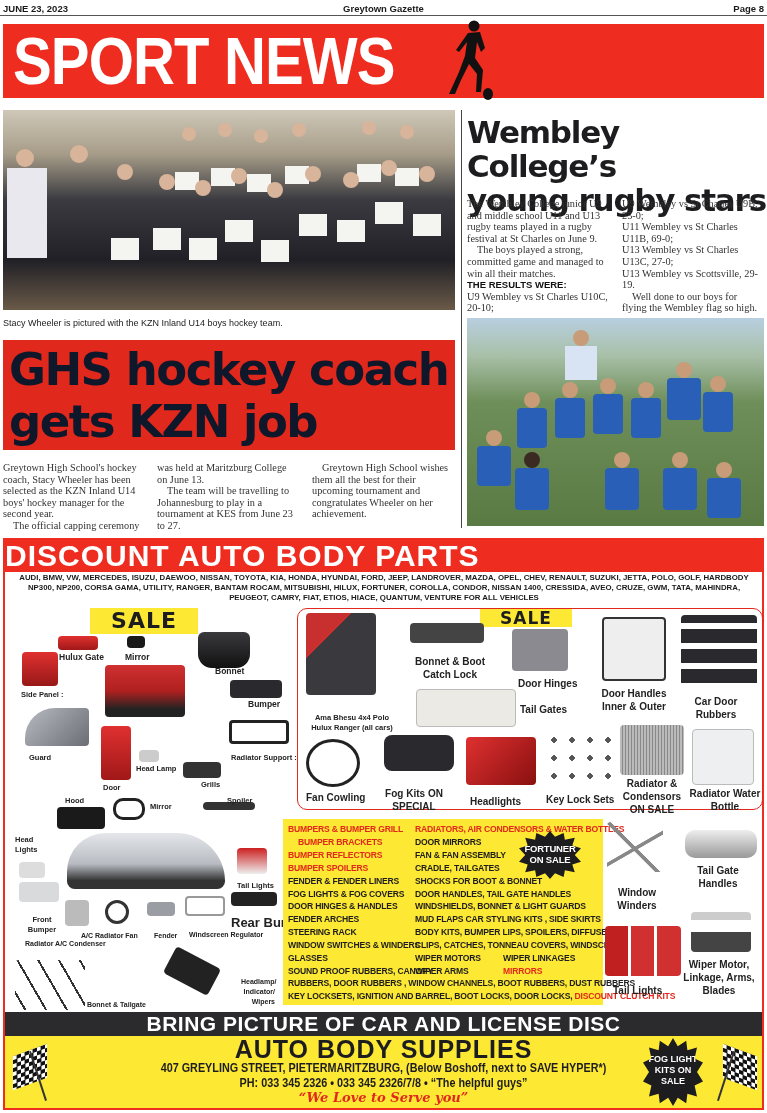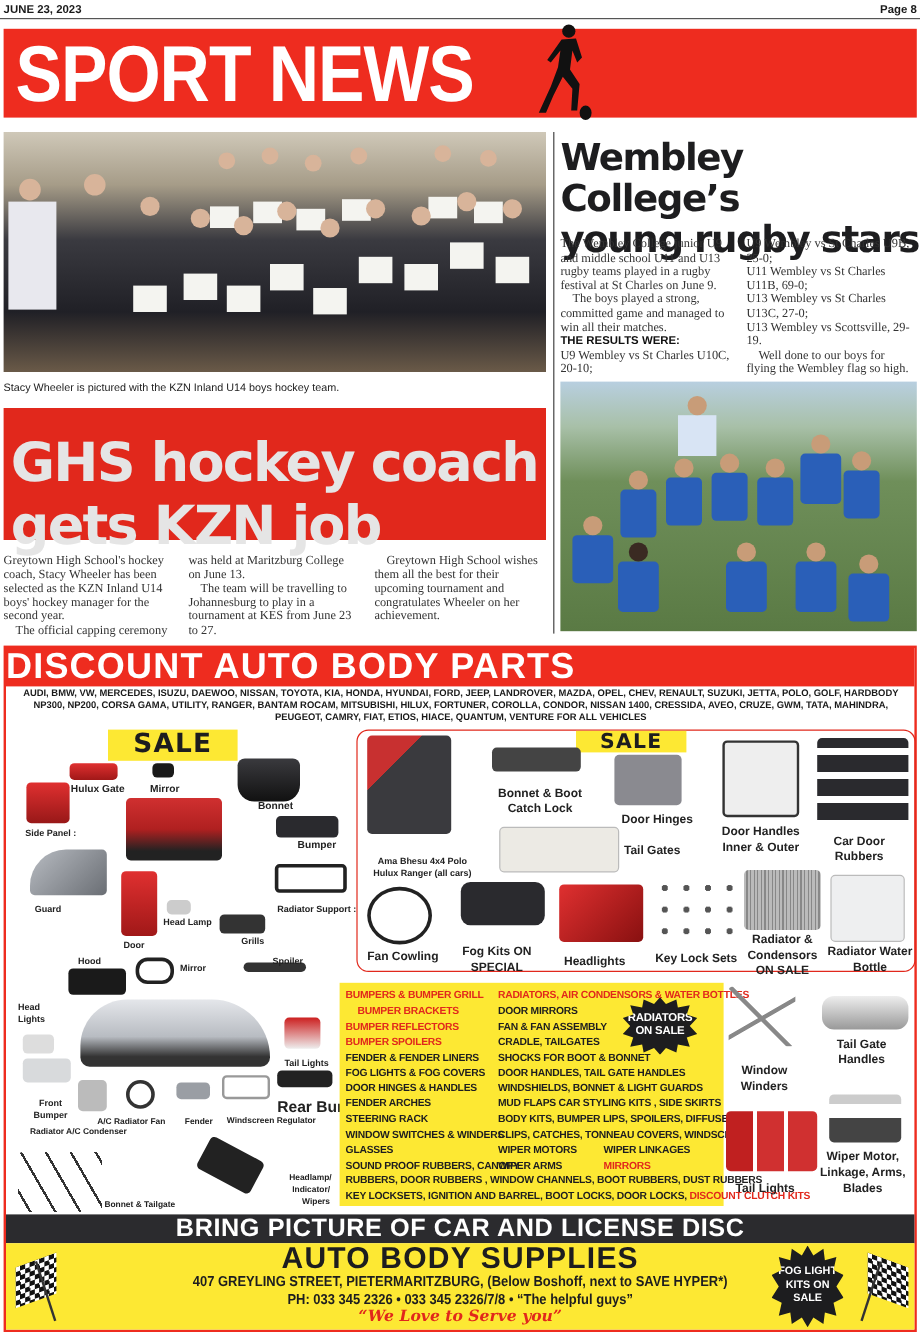--- a/index.html
+++ b/index.html
@@ -5,21 +5,21 @@
 *{box-sizing:border-box;margin:0;padding:0}
 html,body{width:767px;height:1113px;background:#fff;overflow:hidden}
 body{position:relative;font-family:"Liberation Sans",sans-serif;color:#1a1a1a}
 .abs{position:absolute}
 .folio{top:2px;left:0;width:767px;height:14px;font:bold 9.5px "Liberation Sans",sans-serif;border-bottom:1px solid #555}
 .folio span{position:absolute;top:1px}
 .banner{top:24px;left:3px;width:761px;height:74px;background:#ee2c1f}
 .banner-title{position:absolute;left:10px;top:2px;font:bold 66px/70px "Liberation Sans",sans-serif;color:#fff;letter-spacing:-1px;transform:scaleX(0.88);transform-origin:left}
 .photo{background:linear-gradient(180deg,#c8c2b2 0%,#8a8070 35%,#2a2a30 60%,#1c1c22 100%)}
 .caption{font:9px "Liberation Sans",sans-serif;color:#222}
-.redhead{background:#e1281c;color:#e5e5e5;font:bold 45px/52px "DejaVu Sans",sans-serif;padding:20px 6px;letter-spacing:-1.5px}
+.redhead{background:#e1281c;color:#0f172a;font:bold 45px/52px "DejaVu Sans",sans-serif;padding:4px 6px;letter-spacing:-1.5px}
 .body-text{font:10.3px/11.6px "Liberation Serif",serif;color:#333}
 .body-text p{text-indent:0}
 .body-text p.ind{text-indent:10px}
 .rugby-head{font:bold 31px/34px "DejaVu Sans",sans-serif;color:#1d1d1f;letter-spacing:-1.2px}
 .vline{width:1px;background:#444}
 .ad{top:538px;left:3px;width:761px;height:572px;border:2px solid #ee2c1f;background:#fff}
 .ad-head{position:absolute;left:0;top:0;width:757px;height:32px;background:#ee2c1f;color:#fff;text-align:left;font:bold 30px/32px "Liberation Sans",sans-serif;letter-spacing:1px}
 .makes{position:absolute;left:4px;top:33px;width:750px;text-align:center;font:bold 8px/10px "Liberation Sans",sans-serif;transform:scaleX(0.98)}
 .sale{background:#fde833;font:bold 22px/26px "DejaVu Sans",sans-serif;color:#1d1d1f;text-align:center;letter-spacing:1px}
 .lbl{position:absolute;font:bold 8.5px/10px "Liberation Sans",sans-serif;color:#222;text-align:center;white-space:nowrap}
@@ -38,20 +38,21 @@
 .footer .t3{font:bold 12px/15px "Liberation Sans",sans-serif;color:#1d1d1f;transform:scaleX(0.9)}
 .footer .t4{font:italic bold 13px/13px "DejaVu Serif",serif;color:#e1281c}
 .flag{position:absolute;width:34px;height:34px;background:repeating-conic-gradient(#111 0 25%,#fff 0 50%) 0 0/8px 8px;transform:skewY(-20deg)}
 .pole{position:absolute;width:1.5px;height:52px;background:#333;transform:rotate(-18deg)}
 </style>
 </head>
 <body>
 
 <div class="abs folio">
   <span style="left:3px">JUNE 23, 2023</span>
+  <span style="left:0;width:767px;text-align:center">Greytown Gazette</span>
   <span style="right:3px">Page 8</span>
 </div>
 
 <div class="abs banner">
   <div class="banner-title">SPORT NEWS</div>
   <svg style="position:absolute;left:438px;top:-6px" width="60" height="84" viewBox="0 0 60 84">
     <circle cx="33" cy="8" r="5.5" fill="#111"></circle>
     <path d="M27 15 L39 14 L44 30 L40 34 L36 24 L34 40 L42 52 L40 74 L35 74 L36 56 L28 46 L20 62 L14 76 L8 76 L18 54 L24 38 L26 24 L18 34 L15 32 Z" fill="#111"></path>
     <ellipse cx="47" cy="76" rx="5" ry="6" fill="#111"></ellipse>
   </svg>
@@ -280,21 +281,21 @@
         <div style="white-space: nowrap;"><span>DOOR HANDLES, TAIL GATE HANDLES</span></div>
         <div style="white-space: nowrap;"><span>WINDSHIELDS, BONNET &amp; LIGHT GUARDS</span></div>
         <div style="white-space: nowrap;"><span>MUD FLAPS   CAR STYLING KITS , SIDE SKIRTS</span></div>
         <div style="white-space: nowrap;"><span>BODY KITS, BUMPER LIPS, SPOILERS, DIFFUSER</span></div>
         <div style="white-space: nowrap;"><span>CLIPS, CATCHES, TONNEAU COVERS, WINDSCREENS, DOOR</span></div>
         <div style="white-space: nowrap; position: relative;"><span>WIPER MOTORS</span><span style="position: absolute; left: 88px;">WIPER LINKAGES</span></div>
         <div style="white-space: nowrap; position: relative;"><span>WIPER ARMS</span><span class="red" style="position: absolute; left: 88px;">MIRRORS</span></div>
       </div>
     <div style="position:absolute;left:5px;top:158px;white-space:nowrap">RUBBERS, DOOR RUBBERS , WINDOW CHANNELS, BOOT RUBBERS, DUST RUBBERS</div>
     <div style="position:absolute;left:5px;top:171px;white-space:nowrap"><span>KEY LOCKSETS, IGNITION AND BARREL, BOOT LOCKS, DOOR LOCKS,</span><span class="red"> DISCOUNT CLUTCH KITS</span></div>
-    <div class="star" style="left:236px;top:12px;width:62px;height:48px;padding-top:12px;font-size:9.5px;line-height:11px">RADIATORS ON SALE</div>
+    <div class="star" style="left:236px;top:12px;width:62px;height:48px;padding-top:12px;font-size:9.5px;line-height:11px">FORTUNER ON SALE</div>
   </div>
 
   <div class="part" style="left:602px;top:282px;width:56px;height:50px;background:linear-gradient(45deg,transparent 45%,#888 46% 50%,transparent 51%),linear-gradient(-30deg,transparent 45%,#888 46% 50%,transparent 51%)"></div>
   <div class="part" style="left:680px;top:290px;width:72px;height:28px;background:linear-gradient(#eee,#999);border-radius:10px"></div>
   <div class="part" style="left:600px;top:386px;width:76px;height:50px;background:linear-gradient(90deg,#c02020 0 30%,#fff 30% 34%,#d03030 34% 64%,#fff 64% 68%,#d03030 68%)"></div>
   <div class="part" style="left:686px;top:372px;width:60px;height:40px;background:linear-gradient(#ccc 0 20%,transparent 20% 50%,#444 50%)"></div>
   <div class="lbl big" style="left:612px;top:346px;white-space:normal;width:40px;font-size:10px">Window Winders</div>
   <div class="lbl big" style="left:682px;top:324px;white-space:normal;width:62px;font-size:10px">Tail Gate Handles</div>
   <div class="lbl big" style="left:608px;top:444px;font-size:10px">Tail Lights</div>
   <div class="lbl big" style="left:678px;top:418px;white-space:normal;width:72px;font-size:10px">Wiper Motor, Linkage, Arms, Blades</div>

